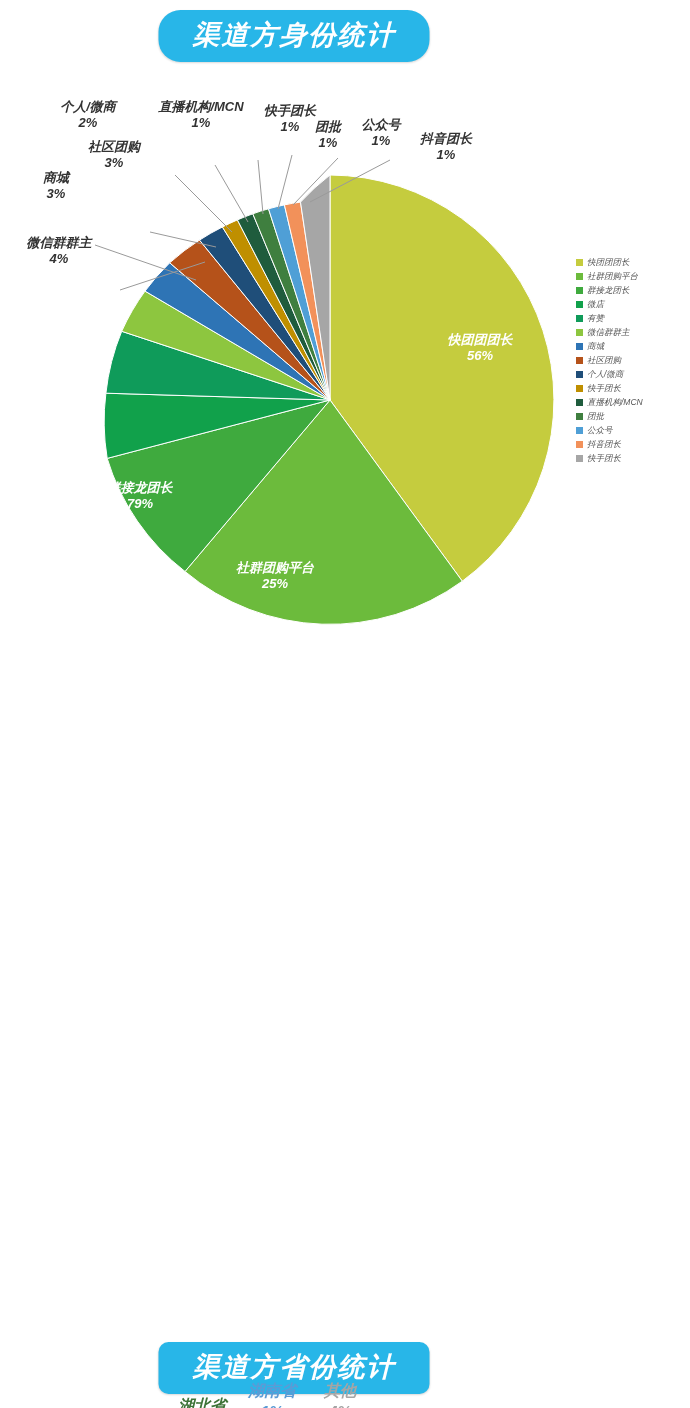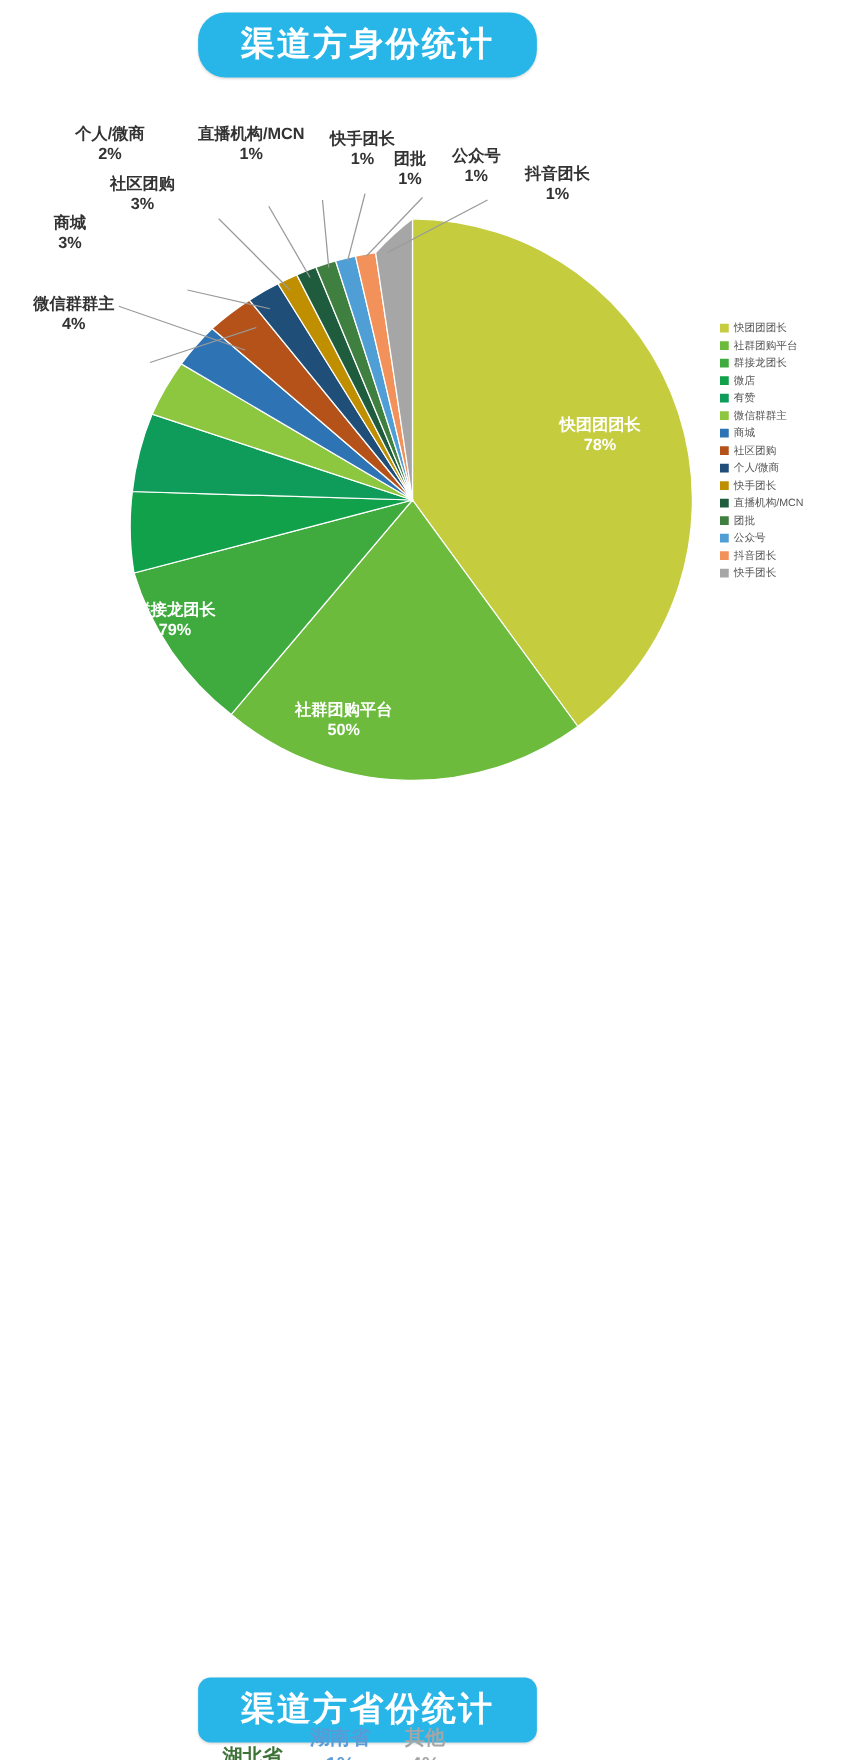--- a/index.html
+++ b/index.html
@@ -3,21 +3,21 @@
 <meta charset="utf-8">
 <style>
   html,body{margin:0;padding:0;}
   body{
     width:690px;height:1408px;
     background:#ffffff;
     font-family:"Liberation Sans","DejaVu Sans",sans-serif;
     position:relative;
     overflow:hidden;
   }
-  .section{position:relative;width:588px;}
+  .section{position:relative;width:588px;font-style:italic;}
   .title-pill{
     position:absolute;
     left:50%;transform:translateX(-50%);
     background:#28b6e8;
     color:#ffffff;
     border-radius:22px;
     font-size:27px;
     font-weight:bold;
     letter-spacing:2px;
     padding:7px 34px 9px 34px;
@@ -91,25 +91,25 @@
       <line x1="232" y1="232" x2="175" y2="175" stroke="#9a9a9a" stroke-width="1"></line>
       <line x1="248" y1="222" x2="215" y2="165" stroke="#9a9a9a" stroke-width="1"></line>
       <line x1="263" y1="214" x2="258" y2="160" stroke="#9a9a9a" stroke-width="1"></line>
       <line x1="278" y1="209" x2="292" y2="155" stroke="#9a9a9a" stroke-width="1"></line>
       <line x1="293" y1="205" x2="338" y2="158" stroke="#9a9a9a" stroke-width="1"></line>
       <line x1="310" y1="202" x2="390" y2="160" stroke="#9a9a9a" stroke-width="1"></line>
     </svg>
 
     <div class="lbl white" style="left:425px;top:332px;width:110px;">
       <span>快团团团长</span>
-      <span class="v">78%</span>
+      <span class="v">56%</span>
     </div>
     <div class="lbl white" style="left:195px;top:560px;width:160px;">
       <span>社群团购平台</span>
-      <span class="v">50%</span>
+      <span class="v">25%</span>
     </div>
     <div class="lbl white" style="left:60px;top:480px;width:160px;">
       <span>群接龙团长</span>
       <span class="v">79%</span>
     </div>
     <div class="lbl white" style="left:20px;top:390px;width:110px;">
       <span>微店</span>
       <span class="v">6%</span>
     </div>
     <div class="lbl white" style="left:20px;top:310px;width:110px;">

